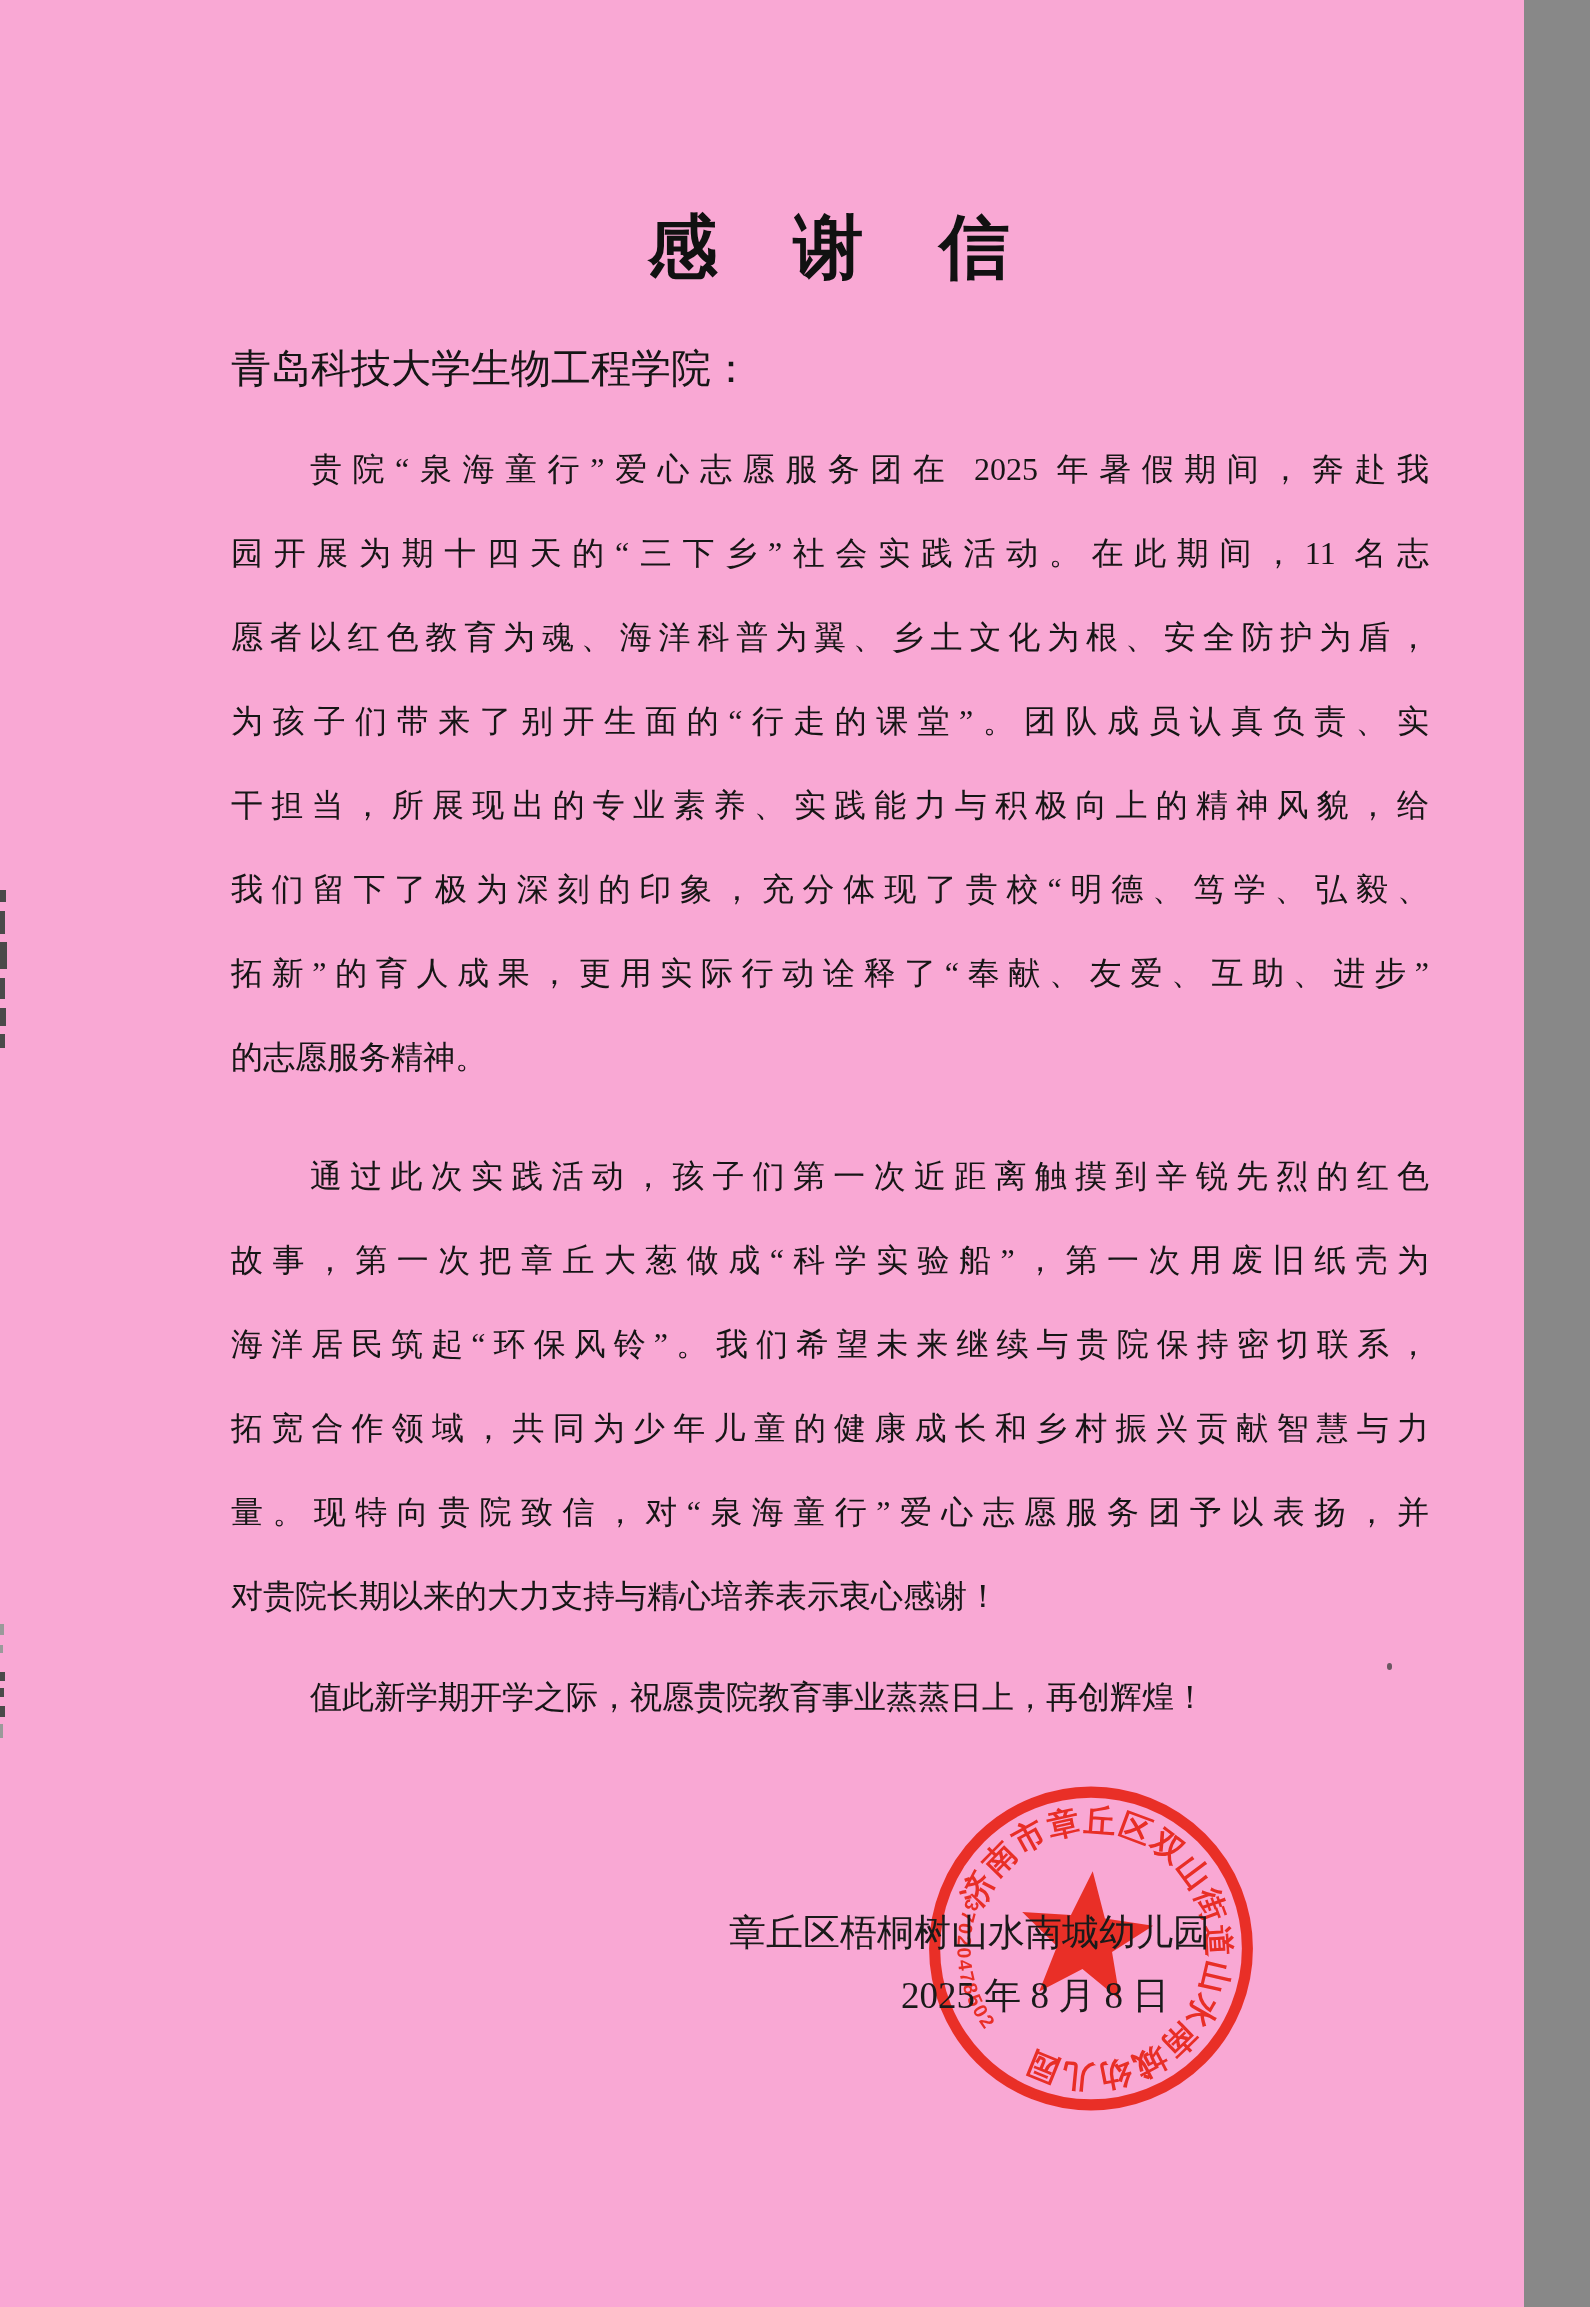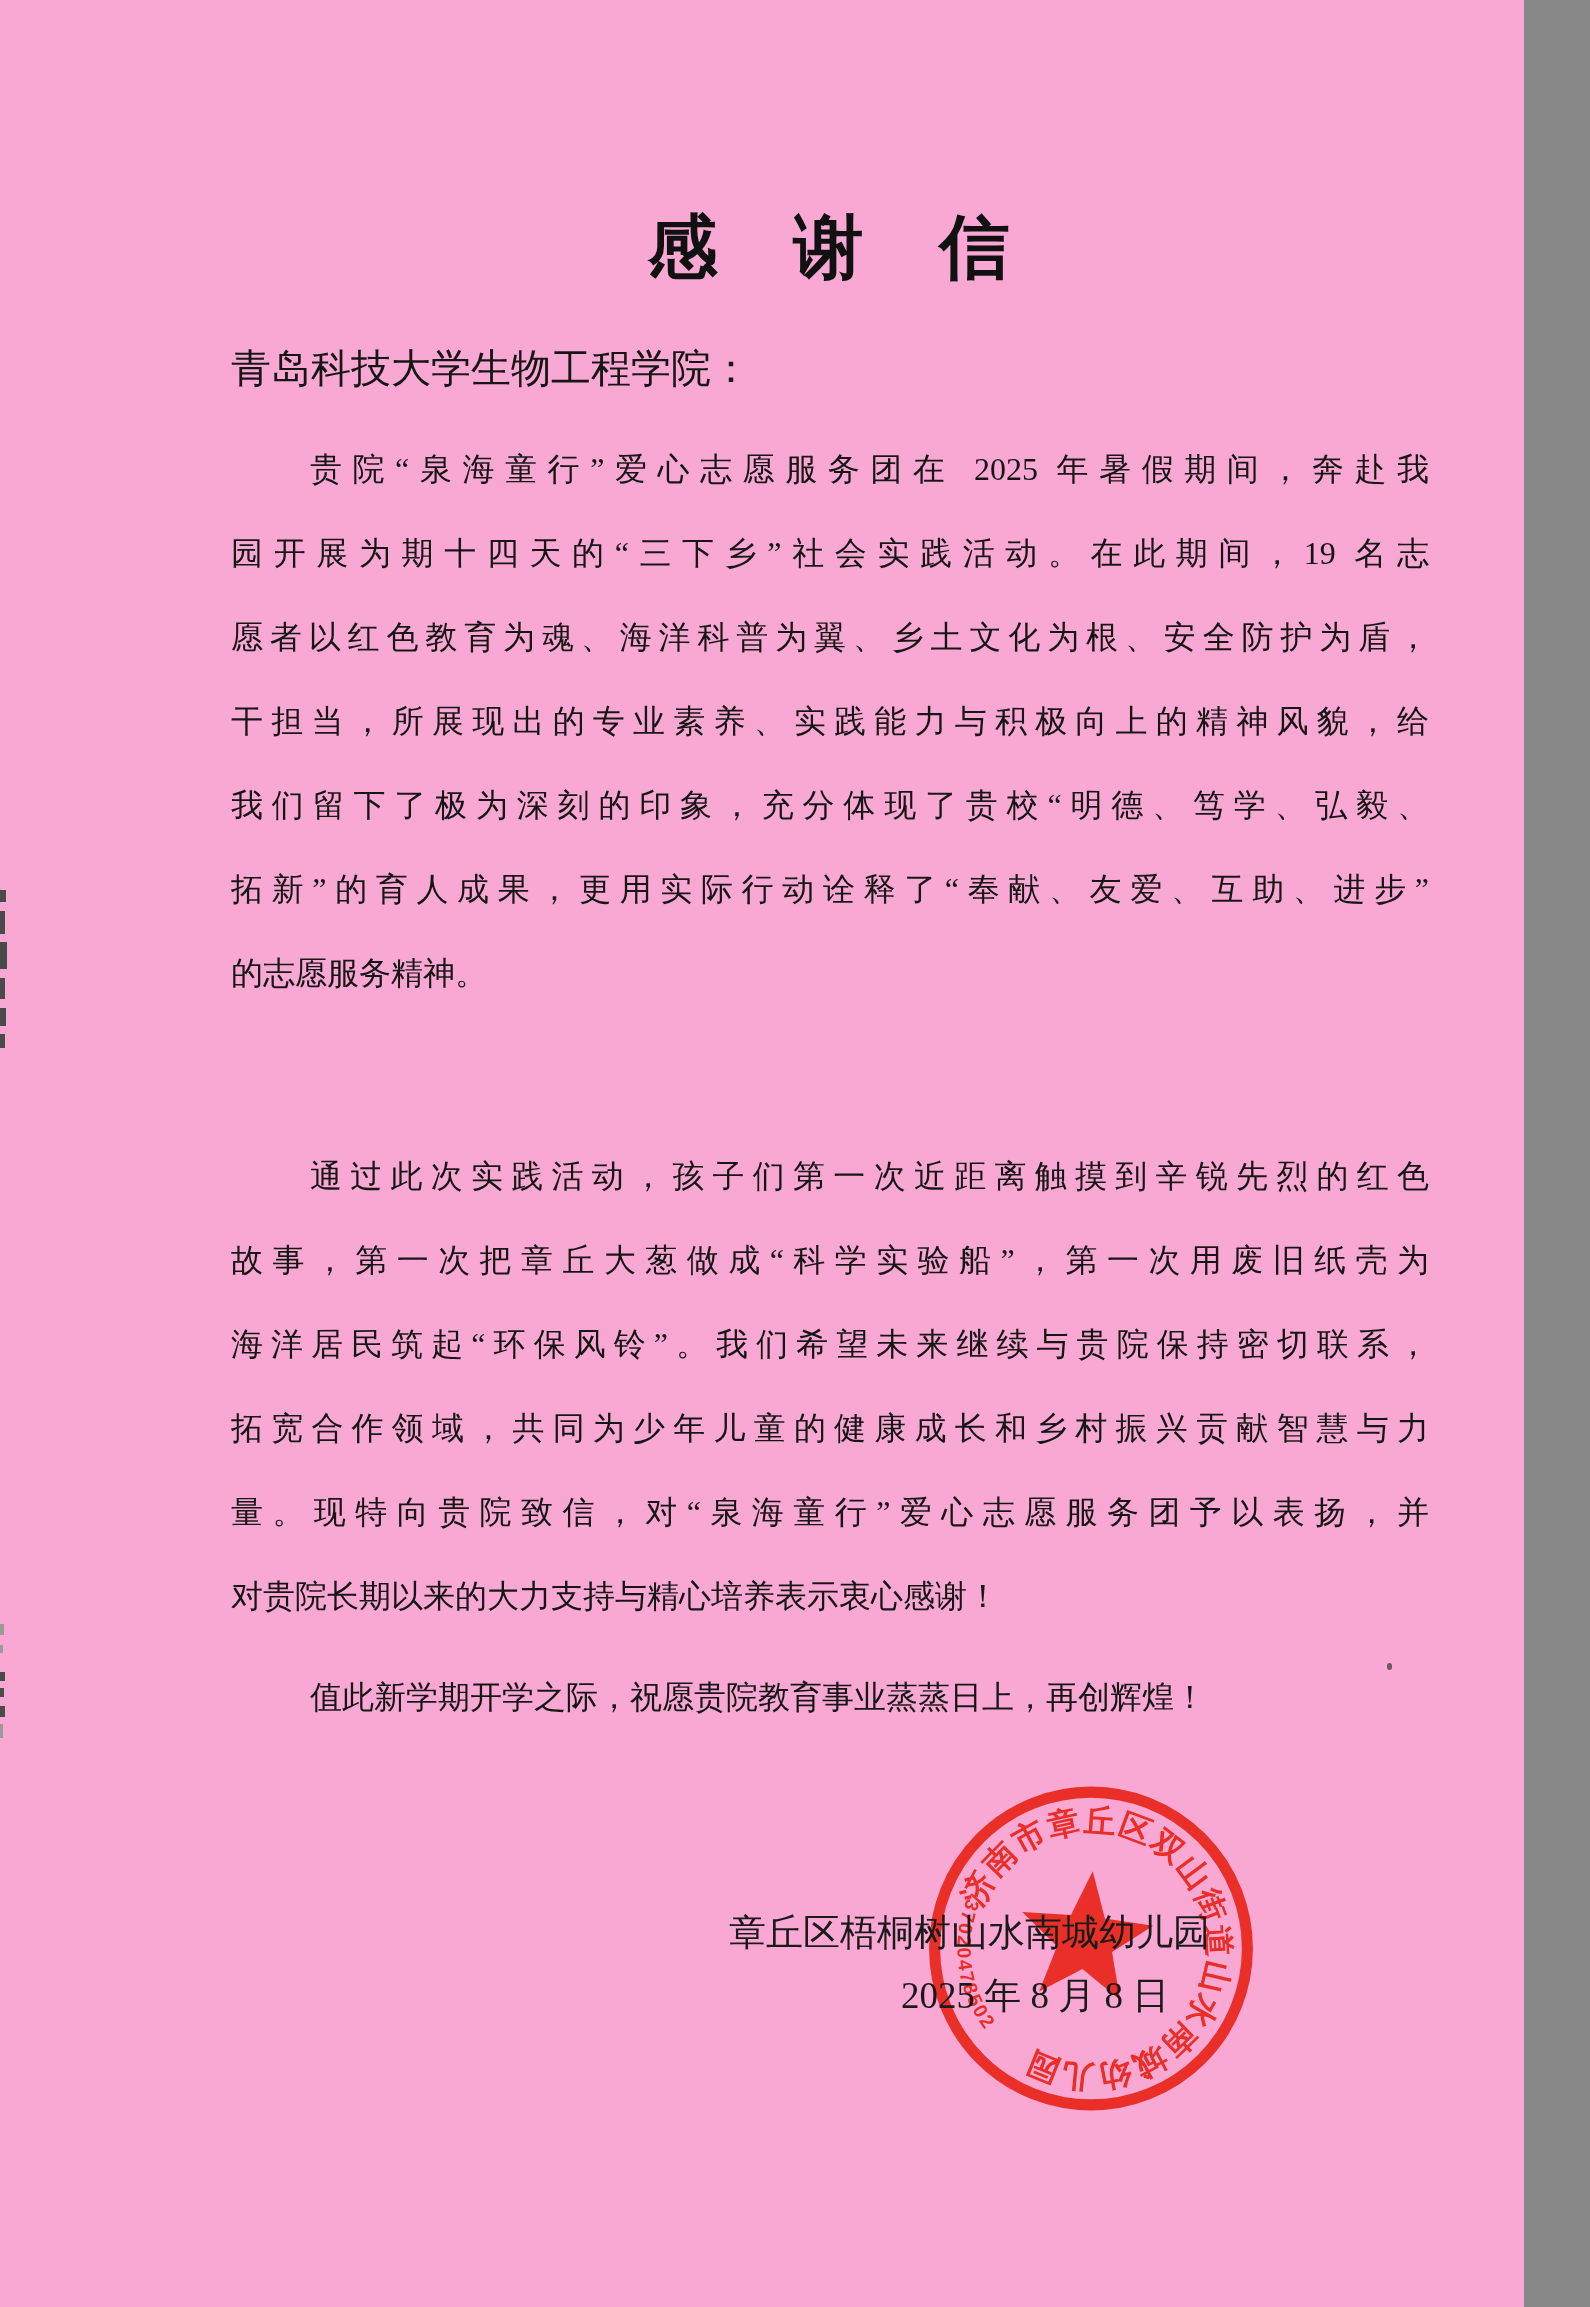--- a/index.html
+++ b/index.html
@@ -87,22 +87,23 @@
 <body>
 
 <div class="page">
 
   <div class="doc-title">感　谢　信</div>
 
   <div class="salutation">青岛科技大学生物工程学院：</div>
 
   <div class="para" id="para-1">
     <div class="line indent">贵院“泉海童行”爱心志愿服务团在 2025 年暑假期间，奔赴我</div>
-    <div class="line">园开展为期十四天的“三下乡”社会实践活动。在此期间，19 名志</div>
+    <div class="line">园开展为期十四天的“三下乡”社会实践活动。在此期间，11 名志</div>
     <div class="line">愿者以红色教育为魂、海洋科普为翼、乡土文化为根、安全防护为盾，</div>
+    <div class="line">为孩子们带来了别开生面的“行走的课堂”。团队成员认真负责、实</div>
     <div class="line">干担当，所展现出的专业素养、实践能力与积极向上的精神风貌，给</div>
     <div class="line">我们留下了极为深刻的印象，充分体现了贵校“明德、笃学、弘毅、</div>
     <div class="line">拓新”的育人成果，更用实际行动诠释了“奉献、友爱、互助、进步”</div>
     <div class="line natural">的志愿服务精神。</div>
   </div>
 
   <div class="para" id="para-2">
     <div class="line indent">通过此次实践活动，孩子们第一次近距离触摸到辛锐先烈的红色</div>
     <div class="line">故事，第一次把章丘大葱做成“科学实验船”，第一次用废旧纸壳为</div>
     <div class="line">海洋居民筑起“环保风铃”。我们希望未来继续与贵院保持密切联系，</div>

